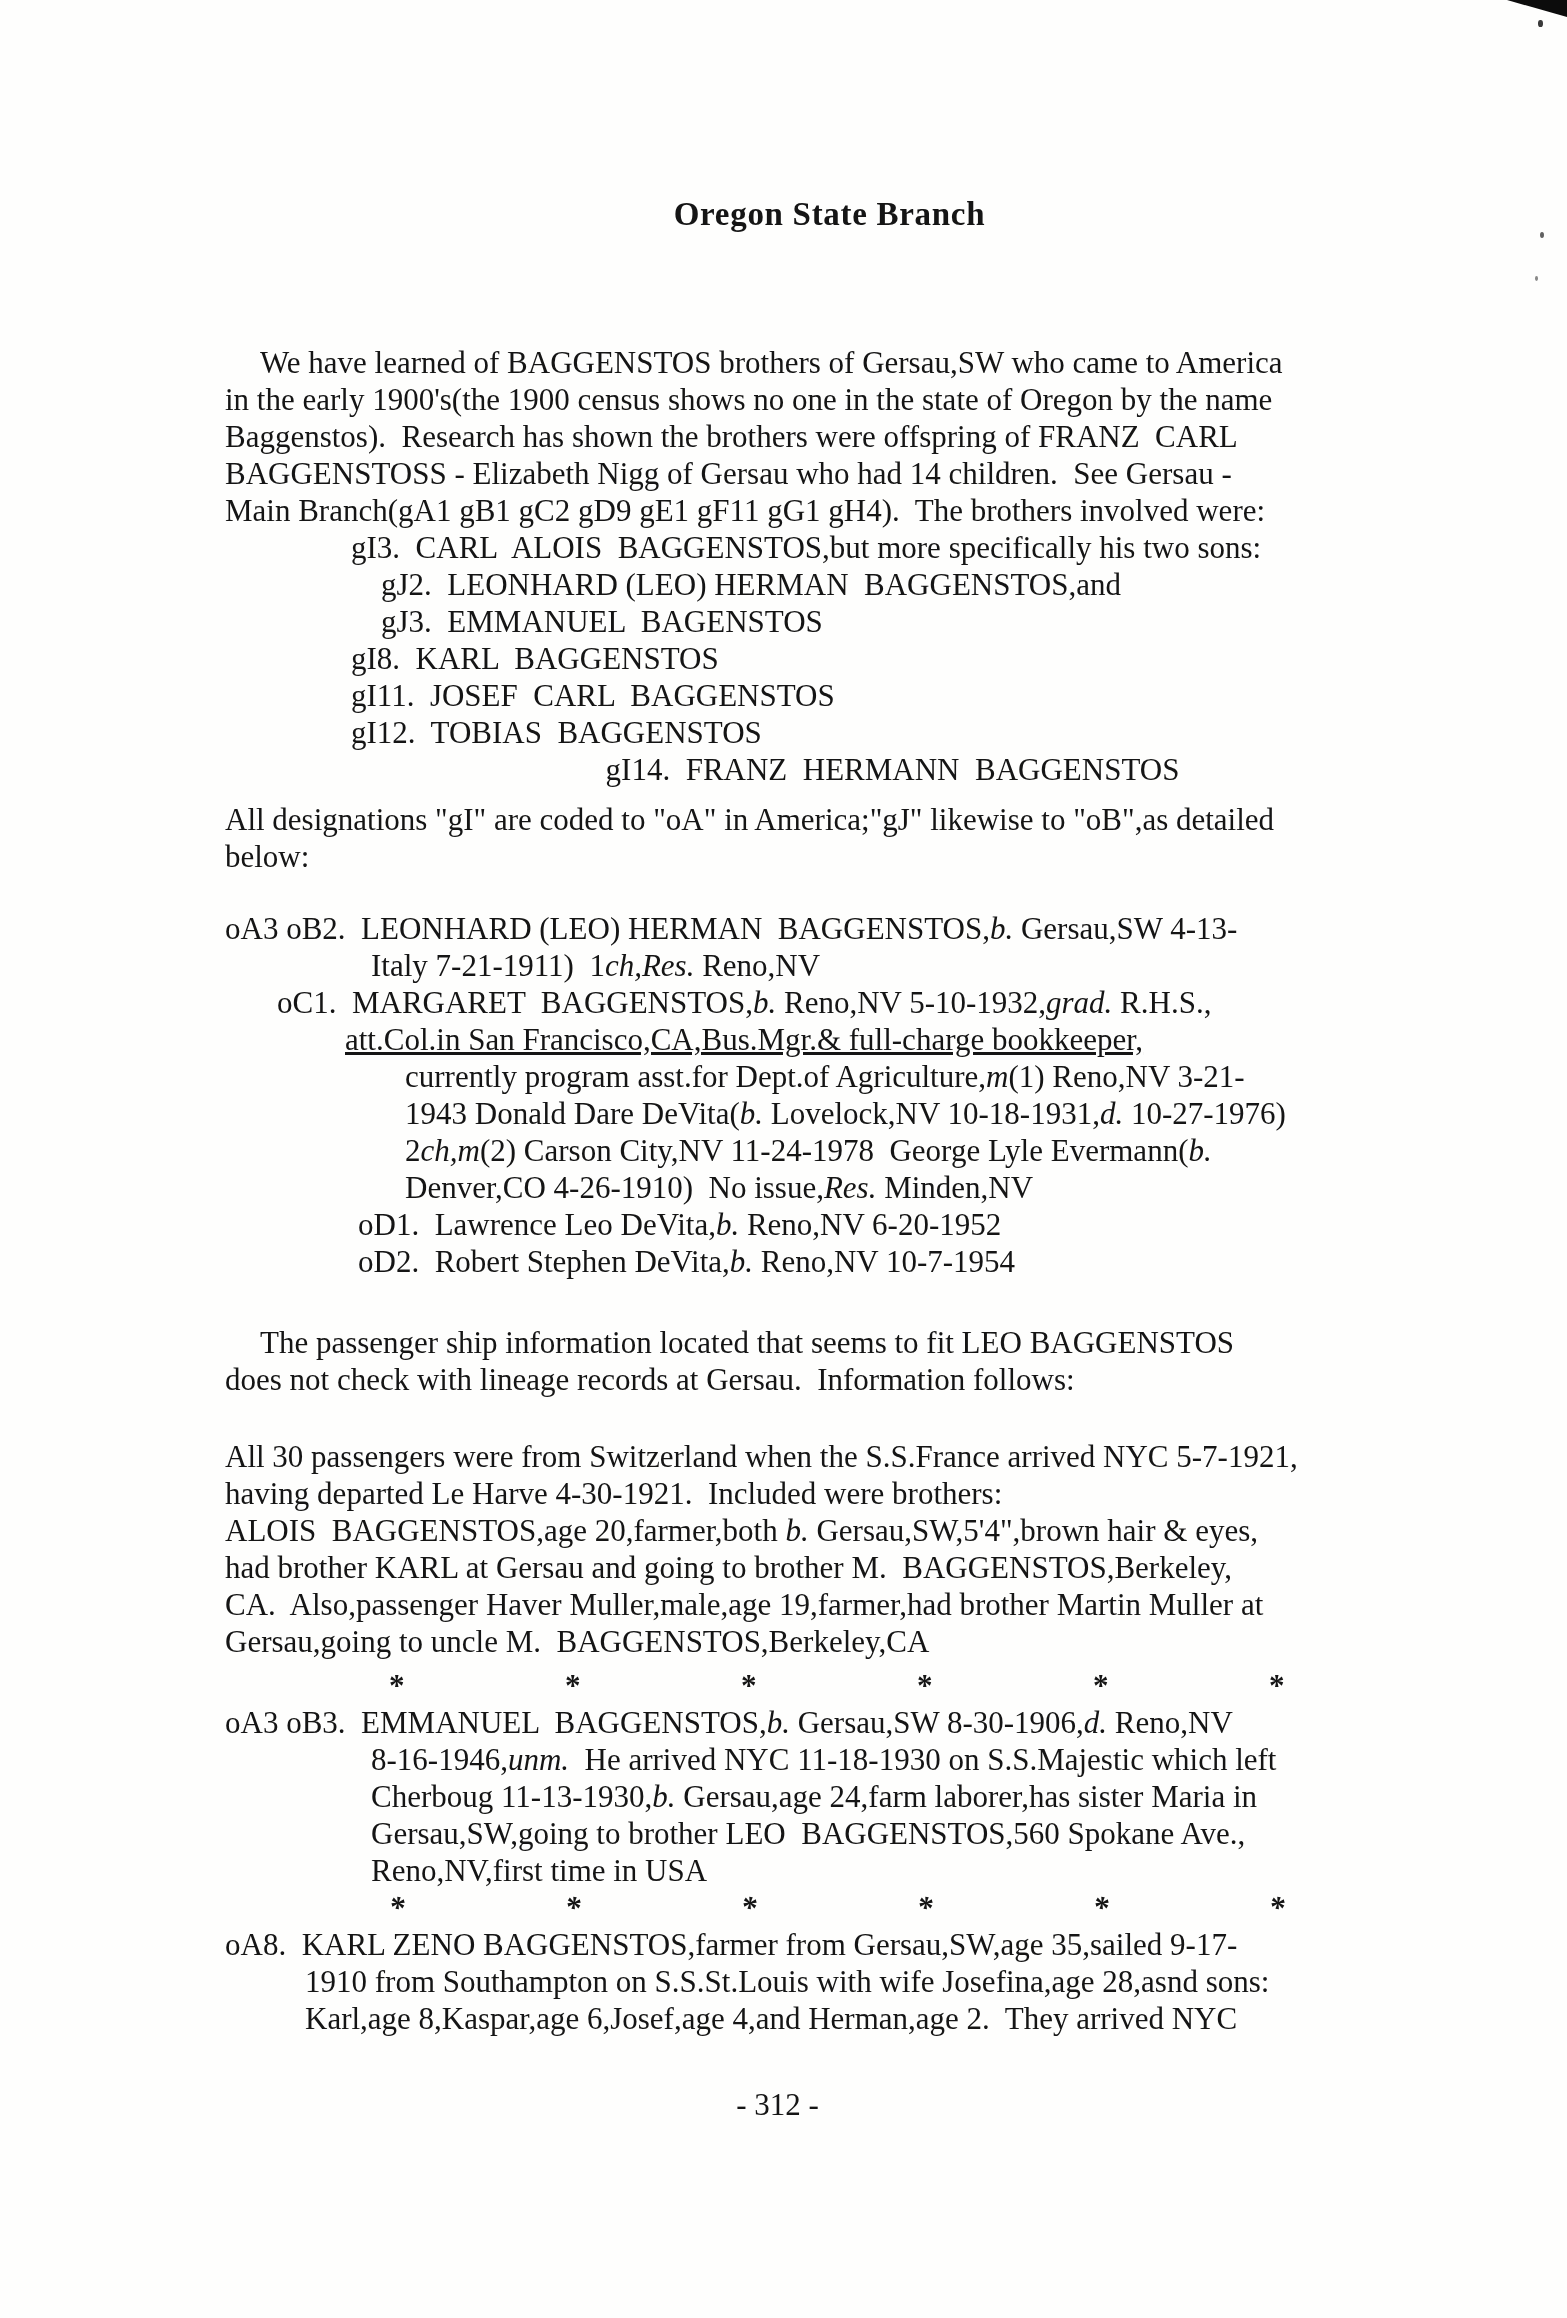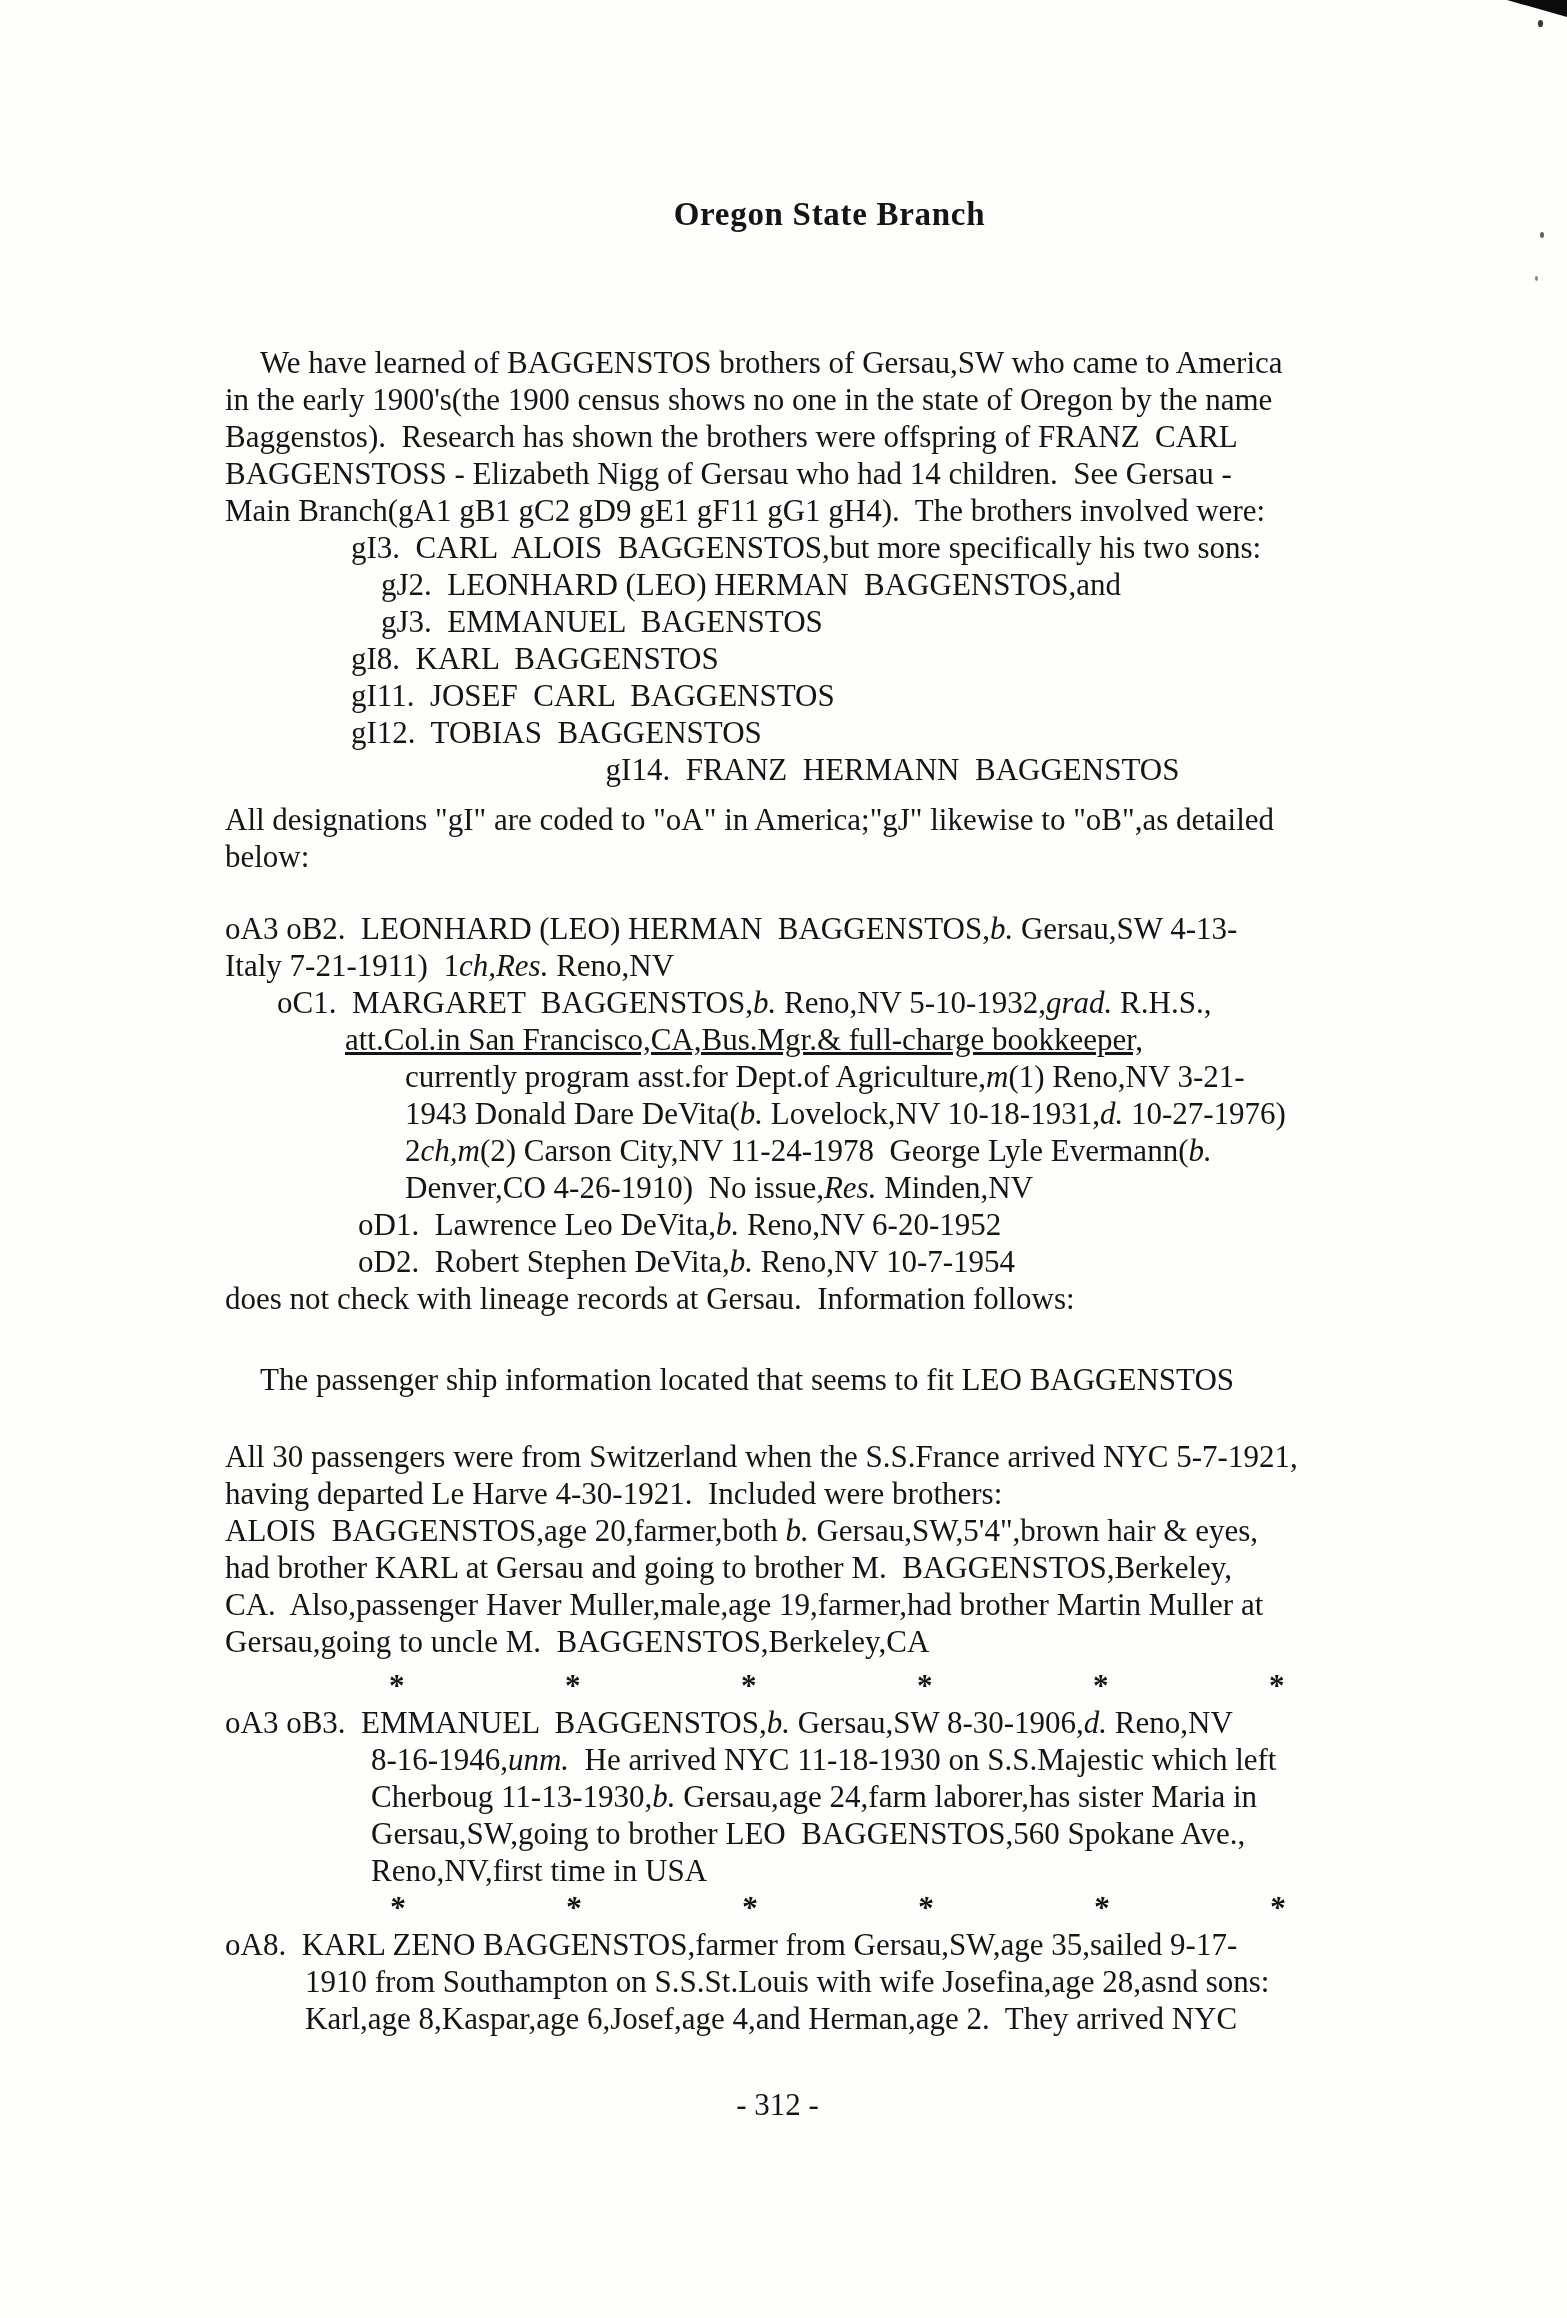--- a/index.html
+++ b/index.html
@@ -103,31 +103,31 @@
         <div class="line" style="margin-left: 126px;"><span>gI3.  CARL  ALOIS  BAGGENSTOS,but more specifically his two sons:</span></div>
         <div class="line" style="margin-left: 156px;"><span>gJ2.  LEONHARD (LEO) HERMAN  BAGGENSTOS,and</span></div>
         <div class="line" style="margin-left: 156px;"><span>gJ3.  EMMANUEL  BAGENSTOS</span></div>
         <div class="line" style="margin-left: 126px;"><span>gI8.  KARL  BAGGENSTOS</span></div>
         <div class="line" style="margin-left: 126px;"><span>gI11.  JOSEF  CARL  BAGGENSTOS</span></div>
         <div class="line" style="margin-left: 126px;"><span>gI12.  TOBIAS  BAGGENSTOS</span></div>
         <div class="line" style="margin-left: 126px; text-align: center;"><span>gI14.  FRANZ  HERMANN  BAGGENSTOS</span></div>
         <div class="line" style="margin-top: 13.3px;"><span>All designations "gI" are coded to "oA" in America;"gJ" likewise to "oB",as detailed</span></div>
         <div class="line"><span>below:</span></div>
         <div class="line" style="margin-top: 35px;"><span>oA3 oB2.  LEONHARD (LEO) HERMAN  BAGGENSTOS,</span><em>b.</em><span> Gersau,SW 4-13-</span></div>
-        <div class="line" style=""><span>Italy 7-21-1911)  1</span><em>ch,Res.</em><span> Reno,NV</span></div>
+        <div class="line" style="margin-left: 146px;"><span>Italy 7-21-1911)  1</span><em>ch,Res.</em><span> Reno,NV</span></div>
         <div class="line" style="margin-left: 52px;"><span>oC1.  MARGARET  BAGGENSTOS,</span><em>b.</em><span> Reno,NV 5-10-1932,</span><em>grad.</em><span> R.H.S.,</span></div>
         <div class="line" style="margin-left: 120px; text-decoration: underline;"><span>att.Col.in San Francisco,CA,Bus.Mgr.&amp; full-charge bookkeeper,</span></div>
         <div class="line" style="margin-left: 180px;"><span>currently program asst.for Dept.of Agriculture,</span><em>m</em><span>(1) Reno,NV 3-21-</span></div>
         <div class="line" style="margin-left: 180px;"><span>1943 Donald Dare DeVita(</span><em>b.</em><span> Lovelock,NV 10-18-1931,</span><em>d.</em><span> 10-27-1976)</span></div>
         <div class="line" style="margin-left: 180px;"><span>2</span><em>ch,m</em><span>(2) Carson City,NV 11-24-1978  George Lyle Evermann(</span><em>b.</em></div>
         <div class="line" style="margin-left: 180px;"><span>Denver,CO 4-26-1910)  No issue,</span><em>Res.</em><span> Minden,NV</span></div>
         <div class="line" style="margin-left: 133px;"><span>oD1.  Lawrence Leo DeVita,</span><em>b.</em><span> Reno,NV 6-20-1952</span></div>
         <div class="line" style="margin-left: 133px;"><span>oD2.  Robert Stephen DeVita,</span><em>b.</em><span> Reno,NV 10-7-1954</span></div>
+        <div class="line" style="margin-left: 35px; margin-top: 44px;"><span>The passenger ship information located that seems to fit LEO BAGGENSTOS</span></div>
         <div class="line"><span>does not check with lineage records at Gersau.  Information follows:</span></div>
-        <div class="line" style="margin-left: 35px; margin-top: 44px;"><span>The passenger ship information located that seems to fit LEO BAGGENSTOS</span></div>
         <div class="line" style="margin-top: 40px;"><span>All 30 passengers were from Switzerland when the S.S.France arrived NYC 5-7-1921,</span></div>
         <div class="line"><span>having departed Le Harve 4-30-1921.  Included were brothers:</span></div>
         <div class="line"><span>ALOIS  BAGGENSTOS,age 20,farmer,both </span><em>b.</em><span> Gersau,SW,5'4",brown hair &amp; eyes,</span></div>
         <div class="line"><span>had brother KARL at Gersau and going to brother M.  BAGGENSTOS,Berkeley,</span></div>
         <div class="line"><span>CA.  Also,passenger Haver Muller,male,age 19,farmer,had brother Martin Muller at</span></div>
         <div class="line"><span>Gersau,going to uncle M.  BAGGENSTOS,Berkeley,CA</span></div>
         <div class="line asterisk-row" style="margin-left: 164px; margin-top: 6.7px;"><span>*</span><span>*</span><span>*</span><span>*</span><span>*</span><span>*</span></div>
         <div class="line"><span>oA3 oB3.  EMMANUEL  BAGGENSTOS,</span><em>b.</em><span> Gersau,SW 8-30-1906,</span><em>d.</em><span> Reno,NV</span></div>
         <div class="line" style="margin-left: 146px;"><span>8-16-1946,</span><em>unm.</em><span>  He arrived NYC 11-18-1930 on S.S.Majestic which left</span></div>
         <div class="line" style="margin-left: 146px;"><span>Cherboug 11-13-1930,</span><em>b.</em><span> Gersau,age 24,farm laborer,has sister Maria in</span></div>

